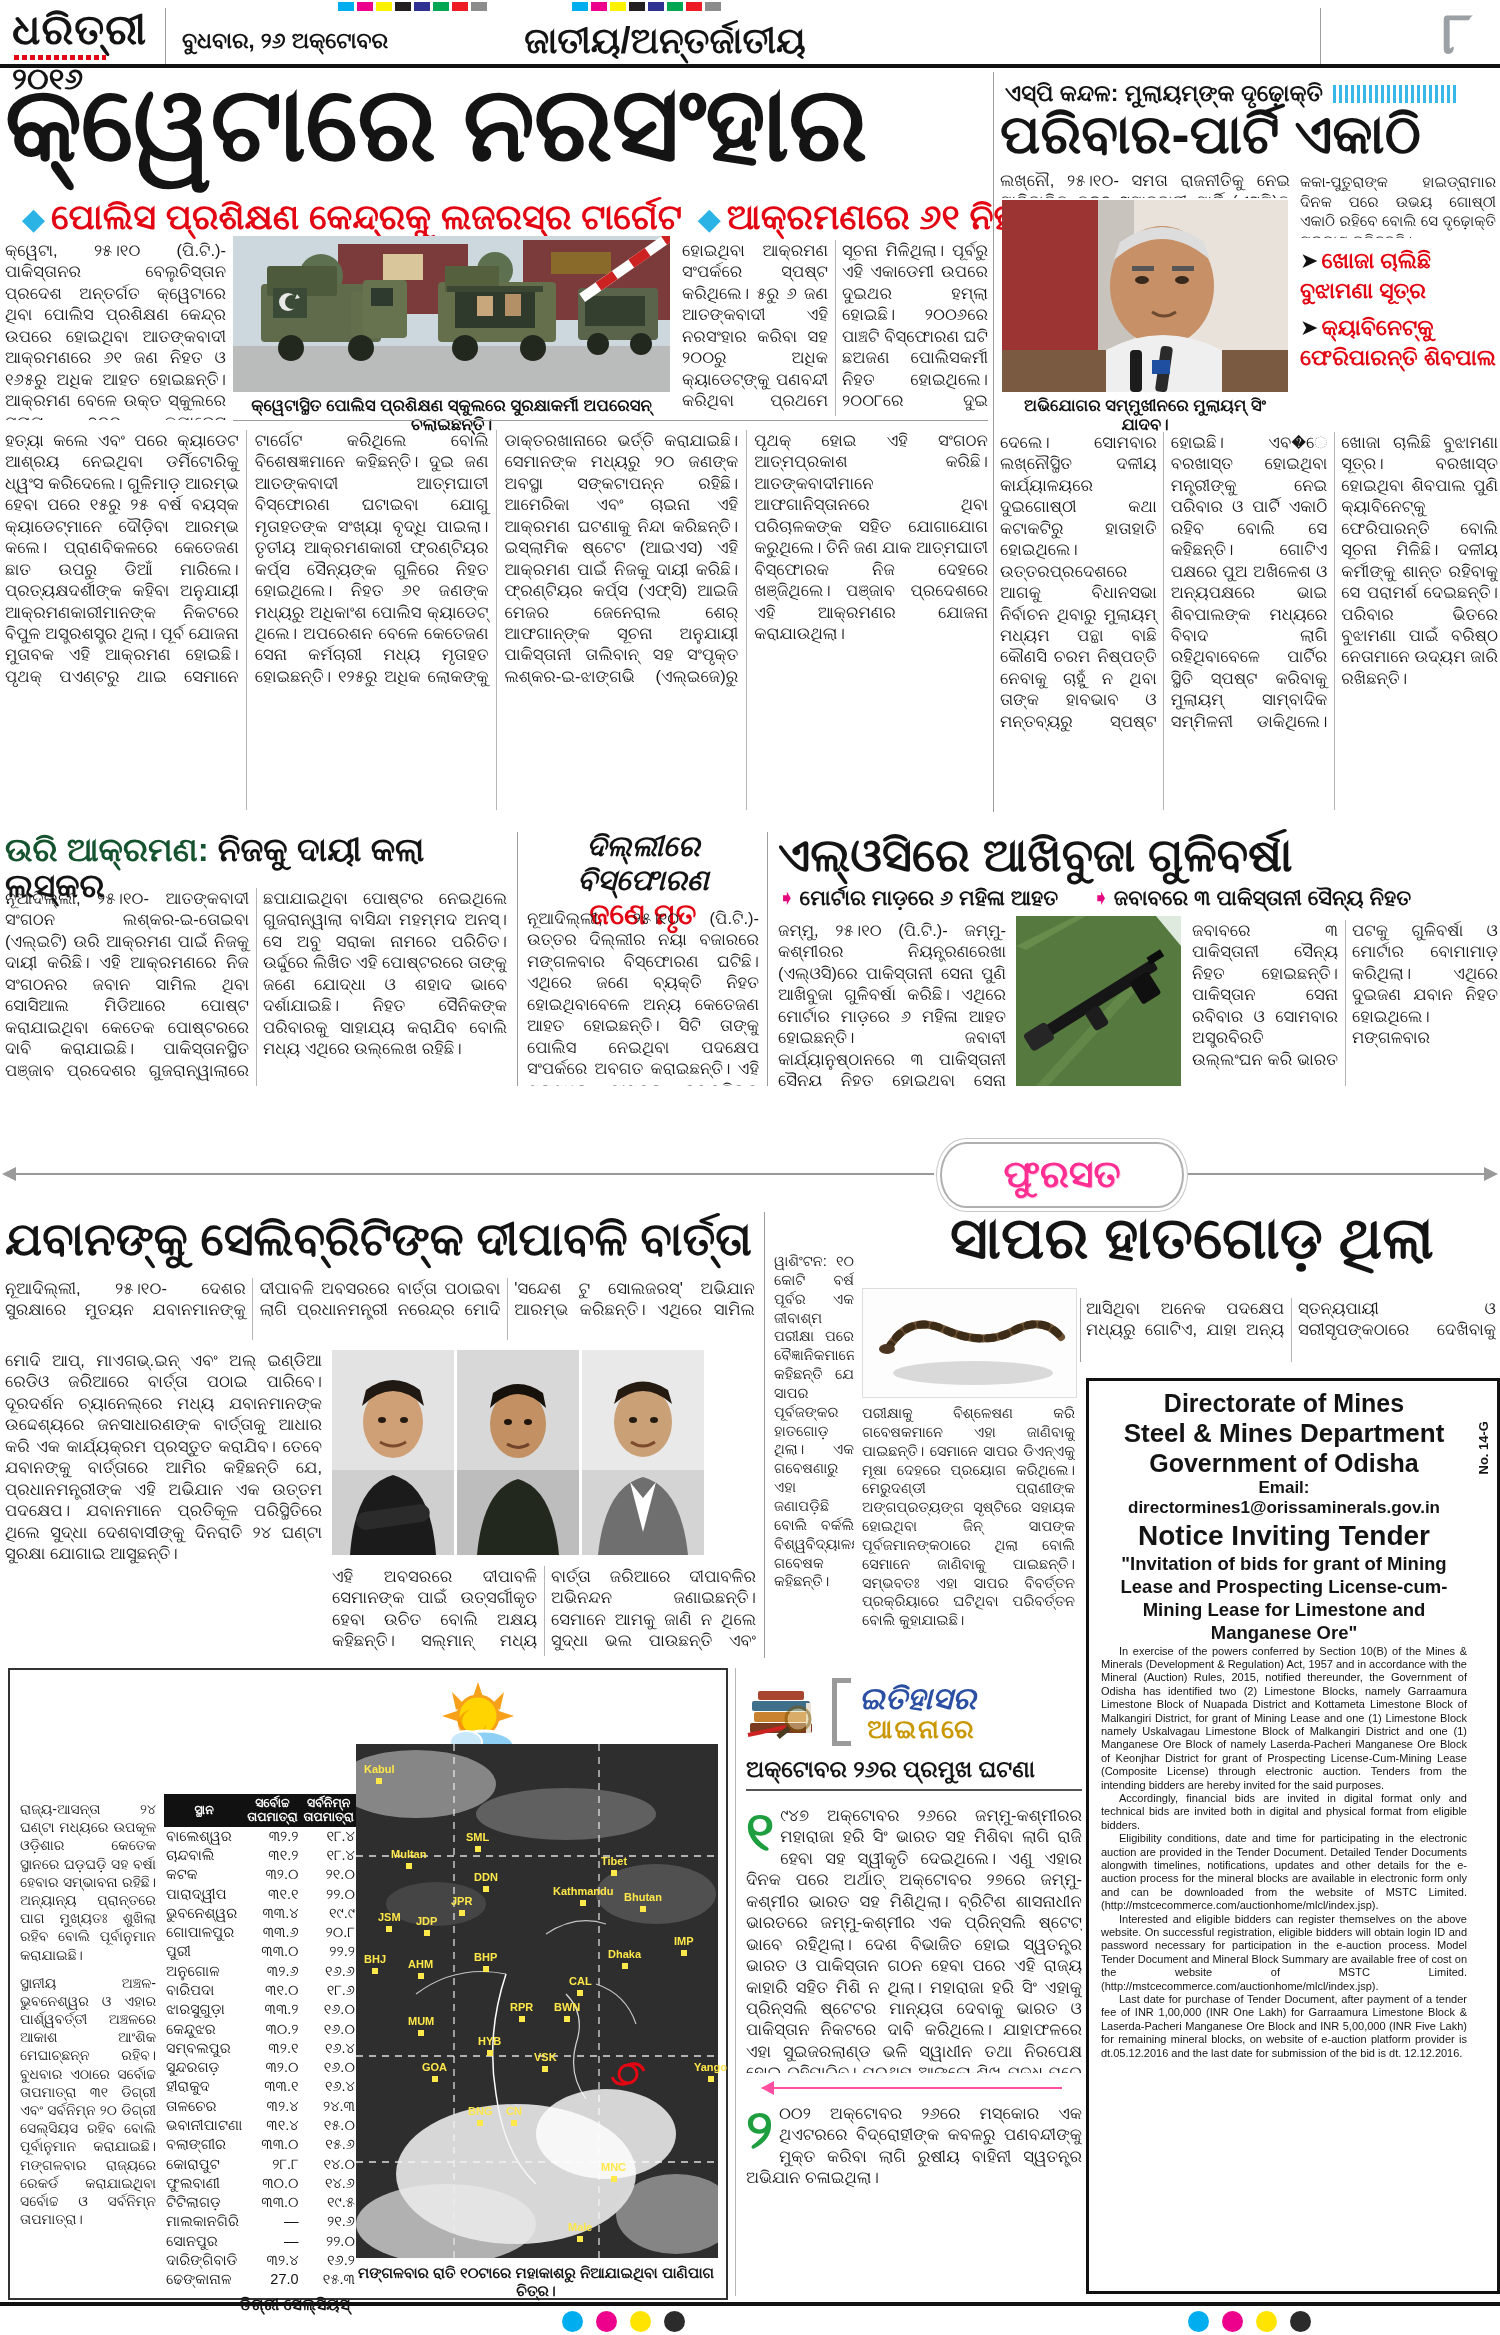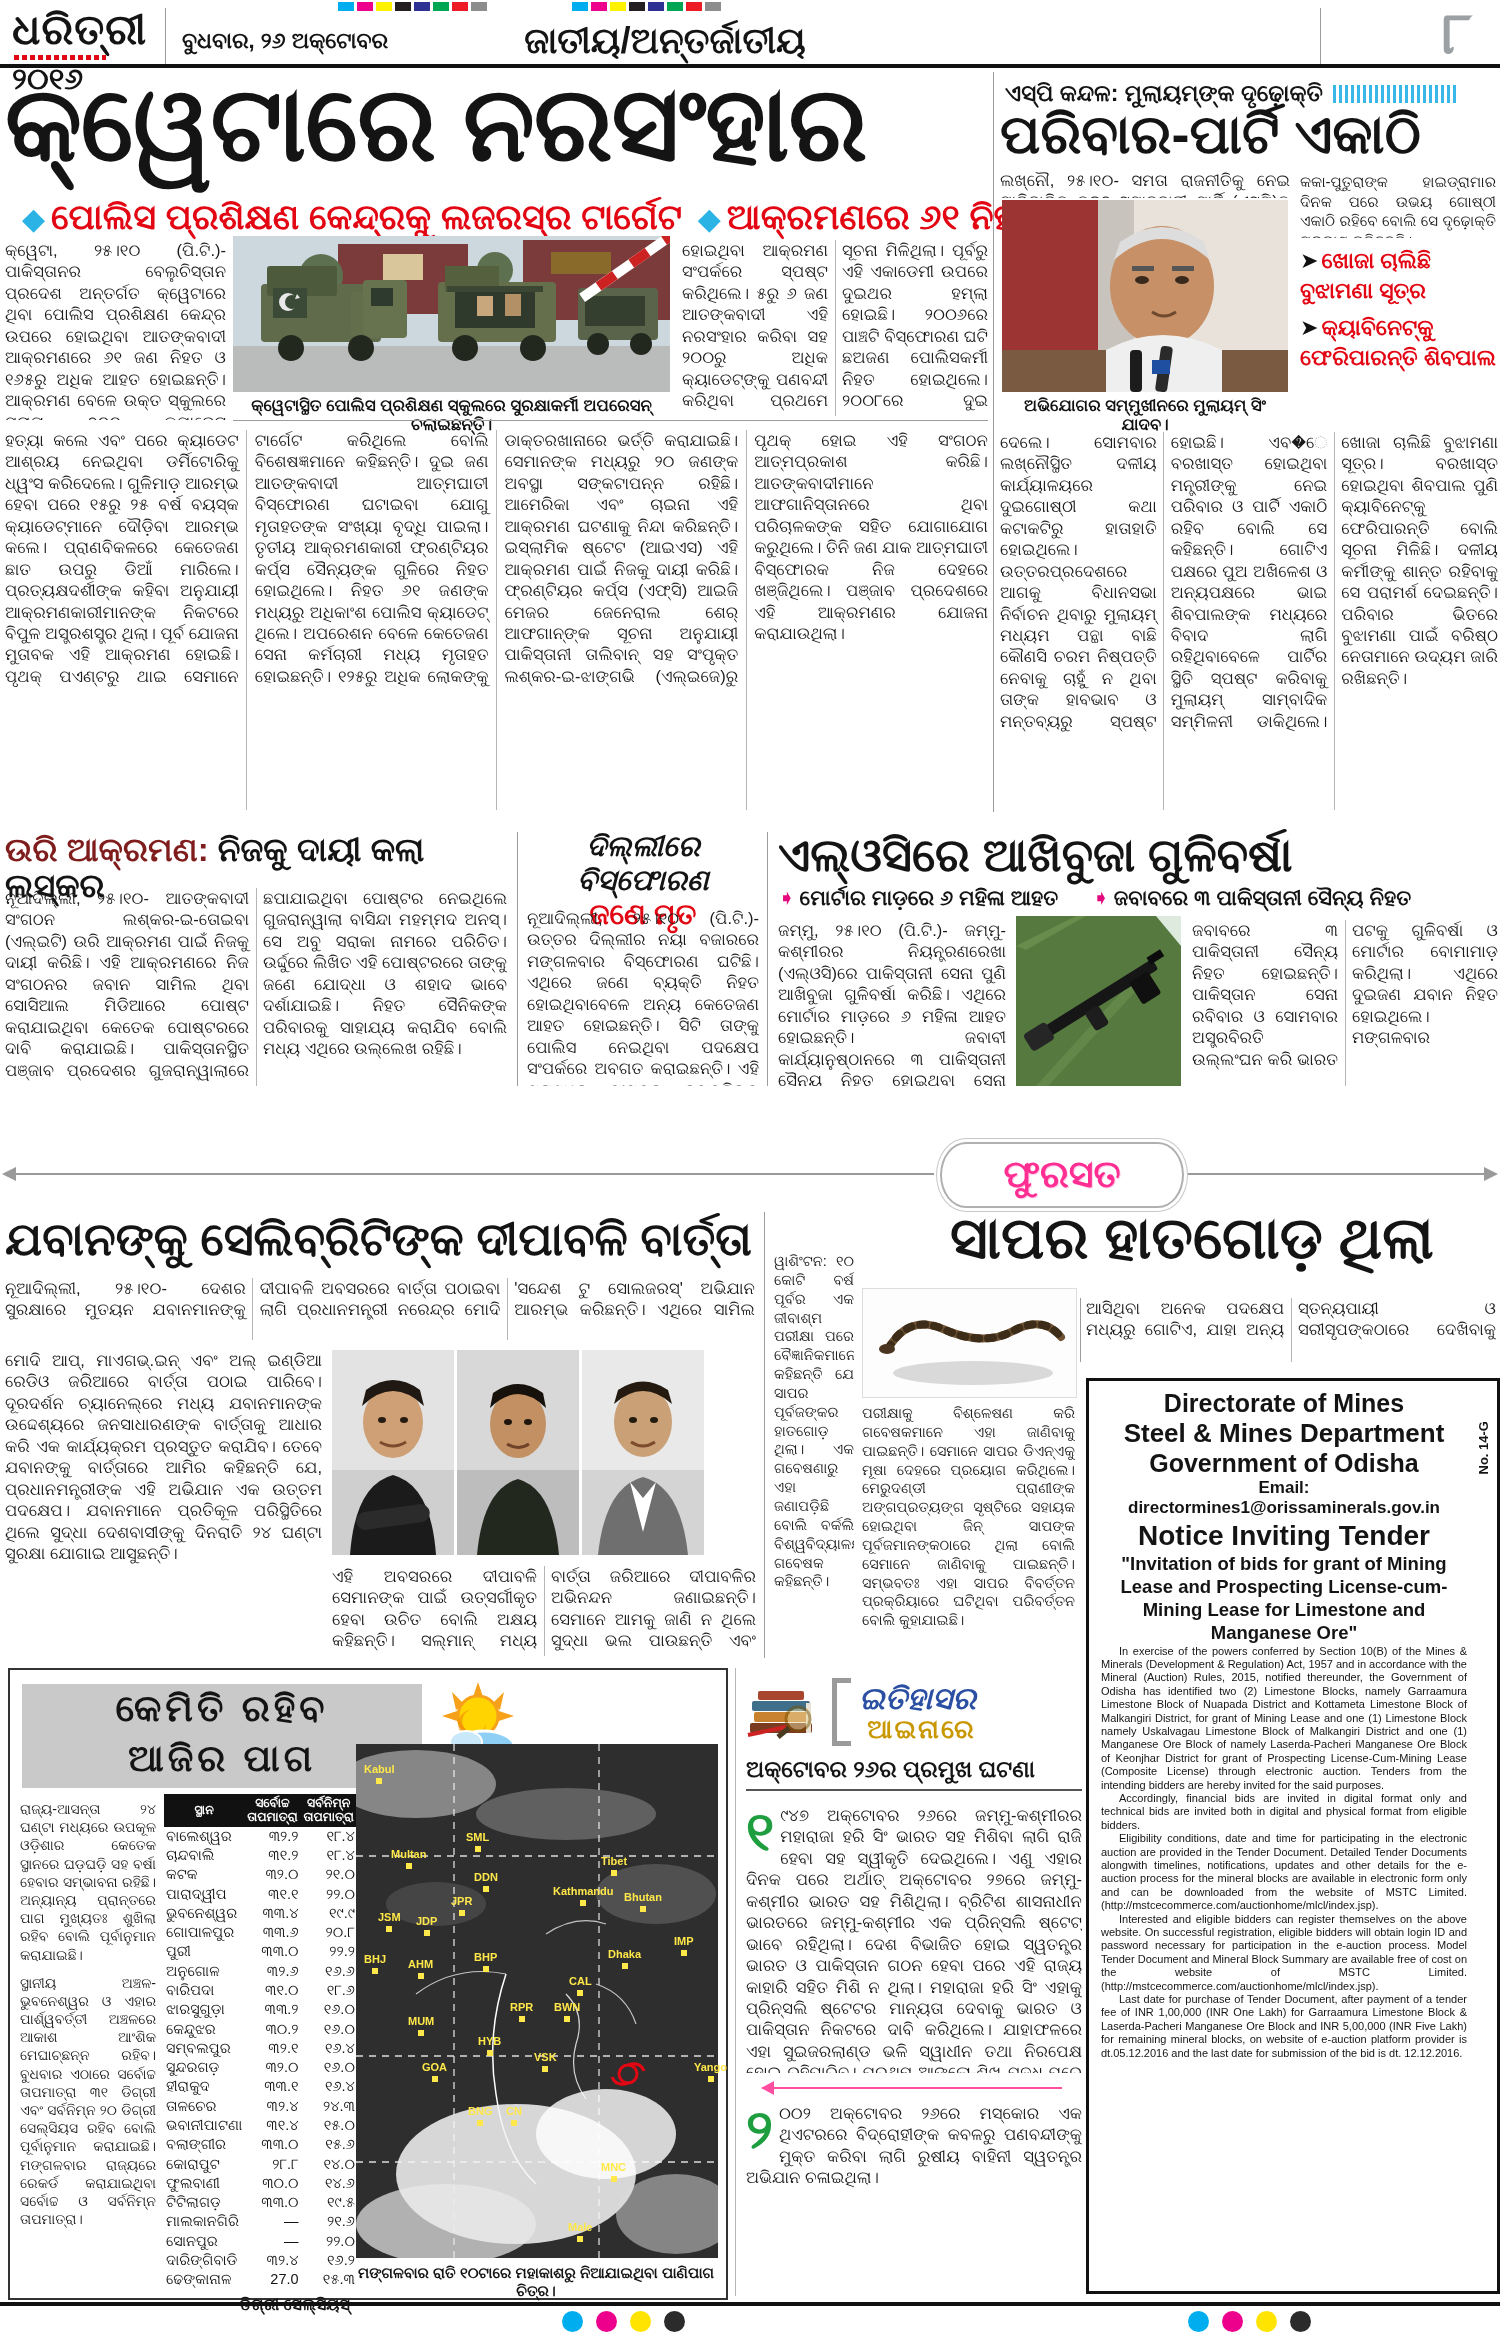--- a/index.html
+++ b/index.html
@@ -29,21 +29,21 @@
   .subhead .vbar{width:13px;height:58px;background:#111;}
   .subhead .red{color:#e30613;font-size:35px;font-weight:800;white-space:nowrap;}
   .subhead .dia{color:#2bb3e6;font-size:30px;margin:0 6px;}
   .kicker{font-size:23px;font-weight:800;display:flex;align-items:center;gap:10px;white-space:nowrap;}
   .stripes{width:125px;height:18px;background:repeating-linear-gradient(90deg,#39b7e8 0 3px,#fff 3px 6px);}
   .h-sp{font-size:54px;font-weight:900;line-height:1.05;white-space:nowrap;}
   .caption{font-size:16.5px;font-weight:700;text-align:center;color:#111;}
   .sp-bullet{font-size:22px;font-weight:800;color:#e30613;line-height:1.35;}
   .sp-bullet .arr{color:#111;margin-right:3px;}
   .h-uri{font-size:33px;font-weight:900;line-height:1.1;}
-  .h-uri .red{color:#7f1d1d;}
+  .h-uri .red{color:#14532d;}
   .h-delhi1{font-size:29px;font-weight:900;text-align:center;font-style:italic;}
   .h-delhi2{font-size:29px;font-weight:900;text-align:center;color:#e30613;}
   .h-loc{font-size:46px;font-weight:900;white-space:nowrap;}
   .loc-bullets{font-size:21px;font-weight:800;display:flex;gap:34px;white-space:nowrap;}
   .loc-bullets .arr{color:#e5097f;margin-right:4px;}
   .phursat-line{height:2px;background:#9a9a9a;}
   .arrowhead{width:0;height:0;border-top:7px solid transparent;border-bottom:7px solid transparent;}
   .arrow-l{border-right:14px solid #9a9a9a;}
   .arrow-r{border-left:14px solid #9a9a9a;}
   .phursat-badge{background:#fff;border:2px solid #b0b0b0;border-radius:26px/50%;
@@ -324,24 +324,20 @@
       <path d="M25 60 q20 -35 55 -20 q40 18 70 2 q30 -16 48 6" stroke="#6e5234" stroke-width="8" fill="none" stroke-linecap="round"></path>
       <path d="M25 60 q20 -35 55 -20 q40 18 70 2 q30 -16 48 6" stroke="#3c2c18" stroke-width="8" fill="none" stroke-linecap="round" stroke-dasharray="5 9"></path>
       <ellipse cx="24" cy="60" rx="8" ry="5" fill="#4a3520"></ellipse>
     </svg>
   </div>
   <div class="abs bt-sm" style="left:862px;top:1404px;width:213px;height:252px;">ପରୀକ୍ଷାକୁ ବିଶ୍ଳେଷଣ କରି ଗବେଷକମାନେ ଏହା ଜାଣିବାକୁ ପାଇଛନ୍ତି। ସେମାନେ ସାପର ଡିଏନ୍‌ଏକୁ ମୂଷା ଦେହରେ ପ୍ରୟୋଗ କରିଥିଲେ। ମେରୁଦଣ୍ଡୀ ପ୍ରାଣୀଙ୍କ ଅଙ୍ଗପ୍ରତ୍ୟଙ୍ଗ ସୃଷ୍ଟିରେ ସହାୟକ ହୋଇଥିବା ଜିନ୍ ସାପଙ୍କ ପୂର୍ବଜମାନଙ୍କଠାରେ ଥିଲା ବୋଲି ସେମାନେ ଜାଣିବାକୁ ପାଇଛନ୍ତି। ସମ୍ଭବତଃ ଏହା ସାପର ବିବର୍ତ୍ତନ ପ୍ରକ୍ରିୟାରେ ଘଟିଥିବା ପରିବର୍ତ୍ତନ ବୋଲି କୁହାଯାଇଛି।</div>
   <div class="abs bt cols2" style="left:1086px;top:1298px;width:410px;height:64px;">ଆସିଥିବା ଅନେକ ପଦକ୍ଷେପ ମଧ୍ୟରୁ ଗୋଟିଏ, ଯାହା ଅନ୍ୟ ସ୍ତନ୍ୟପାୟୀ ଓ ସରୀସୃପଙ୍କଠାରେ ଦେଖିବାକୁ ମିଳେନାହିଁ ବୋଲି ସେ କହିଛନ୍ତି।</div>
   <div class="abs vline" style="left:1080px;top:1298px;height:64px;"></div>
 
   <div class="abs weather-box" style="left:8px;top:1668px;width:716px;height:628px;">
-    <div class="abs weather-head" style="left:12px;top:14px;width:400px;height:104px;">
-      <div>କେମିତି ରହିବ</div>
-      <div>ଆଜିର ପାଗ</div>
-    </div>
     <div class="abs" style="left:420px;top:10px;">
       <svg width="96" height="96" viewBox="0 0 96 96">
         <g fill="#f7a11a">
           <polygon points="48,2 54,20 42,20"></polygon>
             <polygon points="48,70 54,52 42,52"></polygon>
           <polygon points="12,36 30,30 30,42"></polygon>
             <polygon points="84,36 66,30 66,42"></polygon>
           <polygon points="22,12 34,24 26,30"></polygon>
             <polygon points="74,12 62,24 70,30"></polygon>
         </g>

